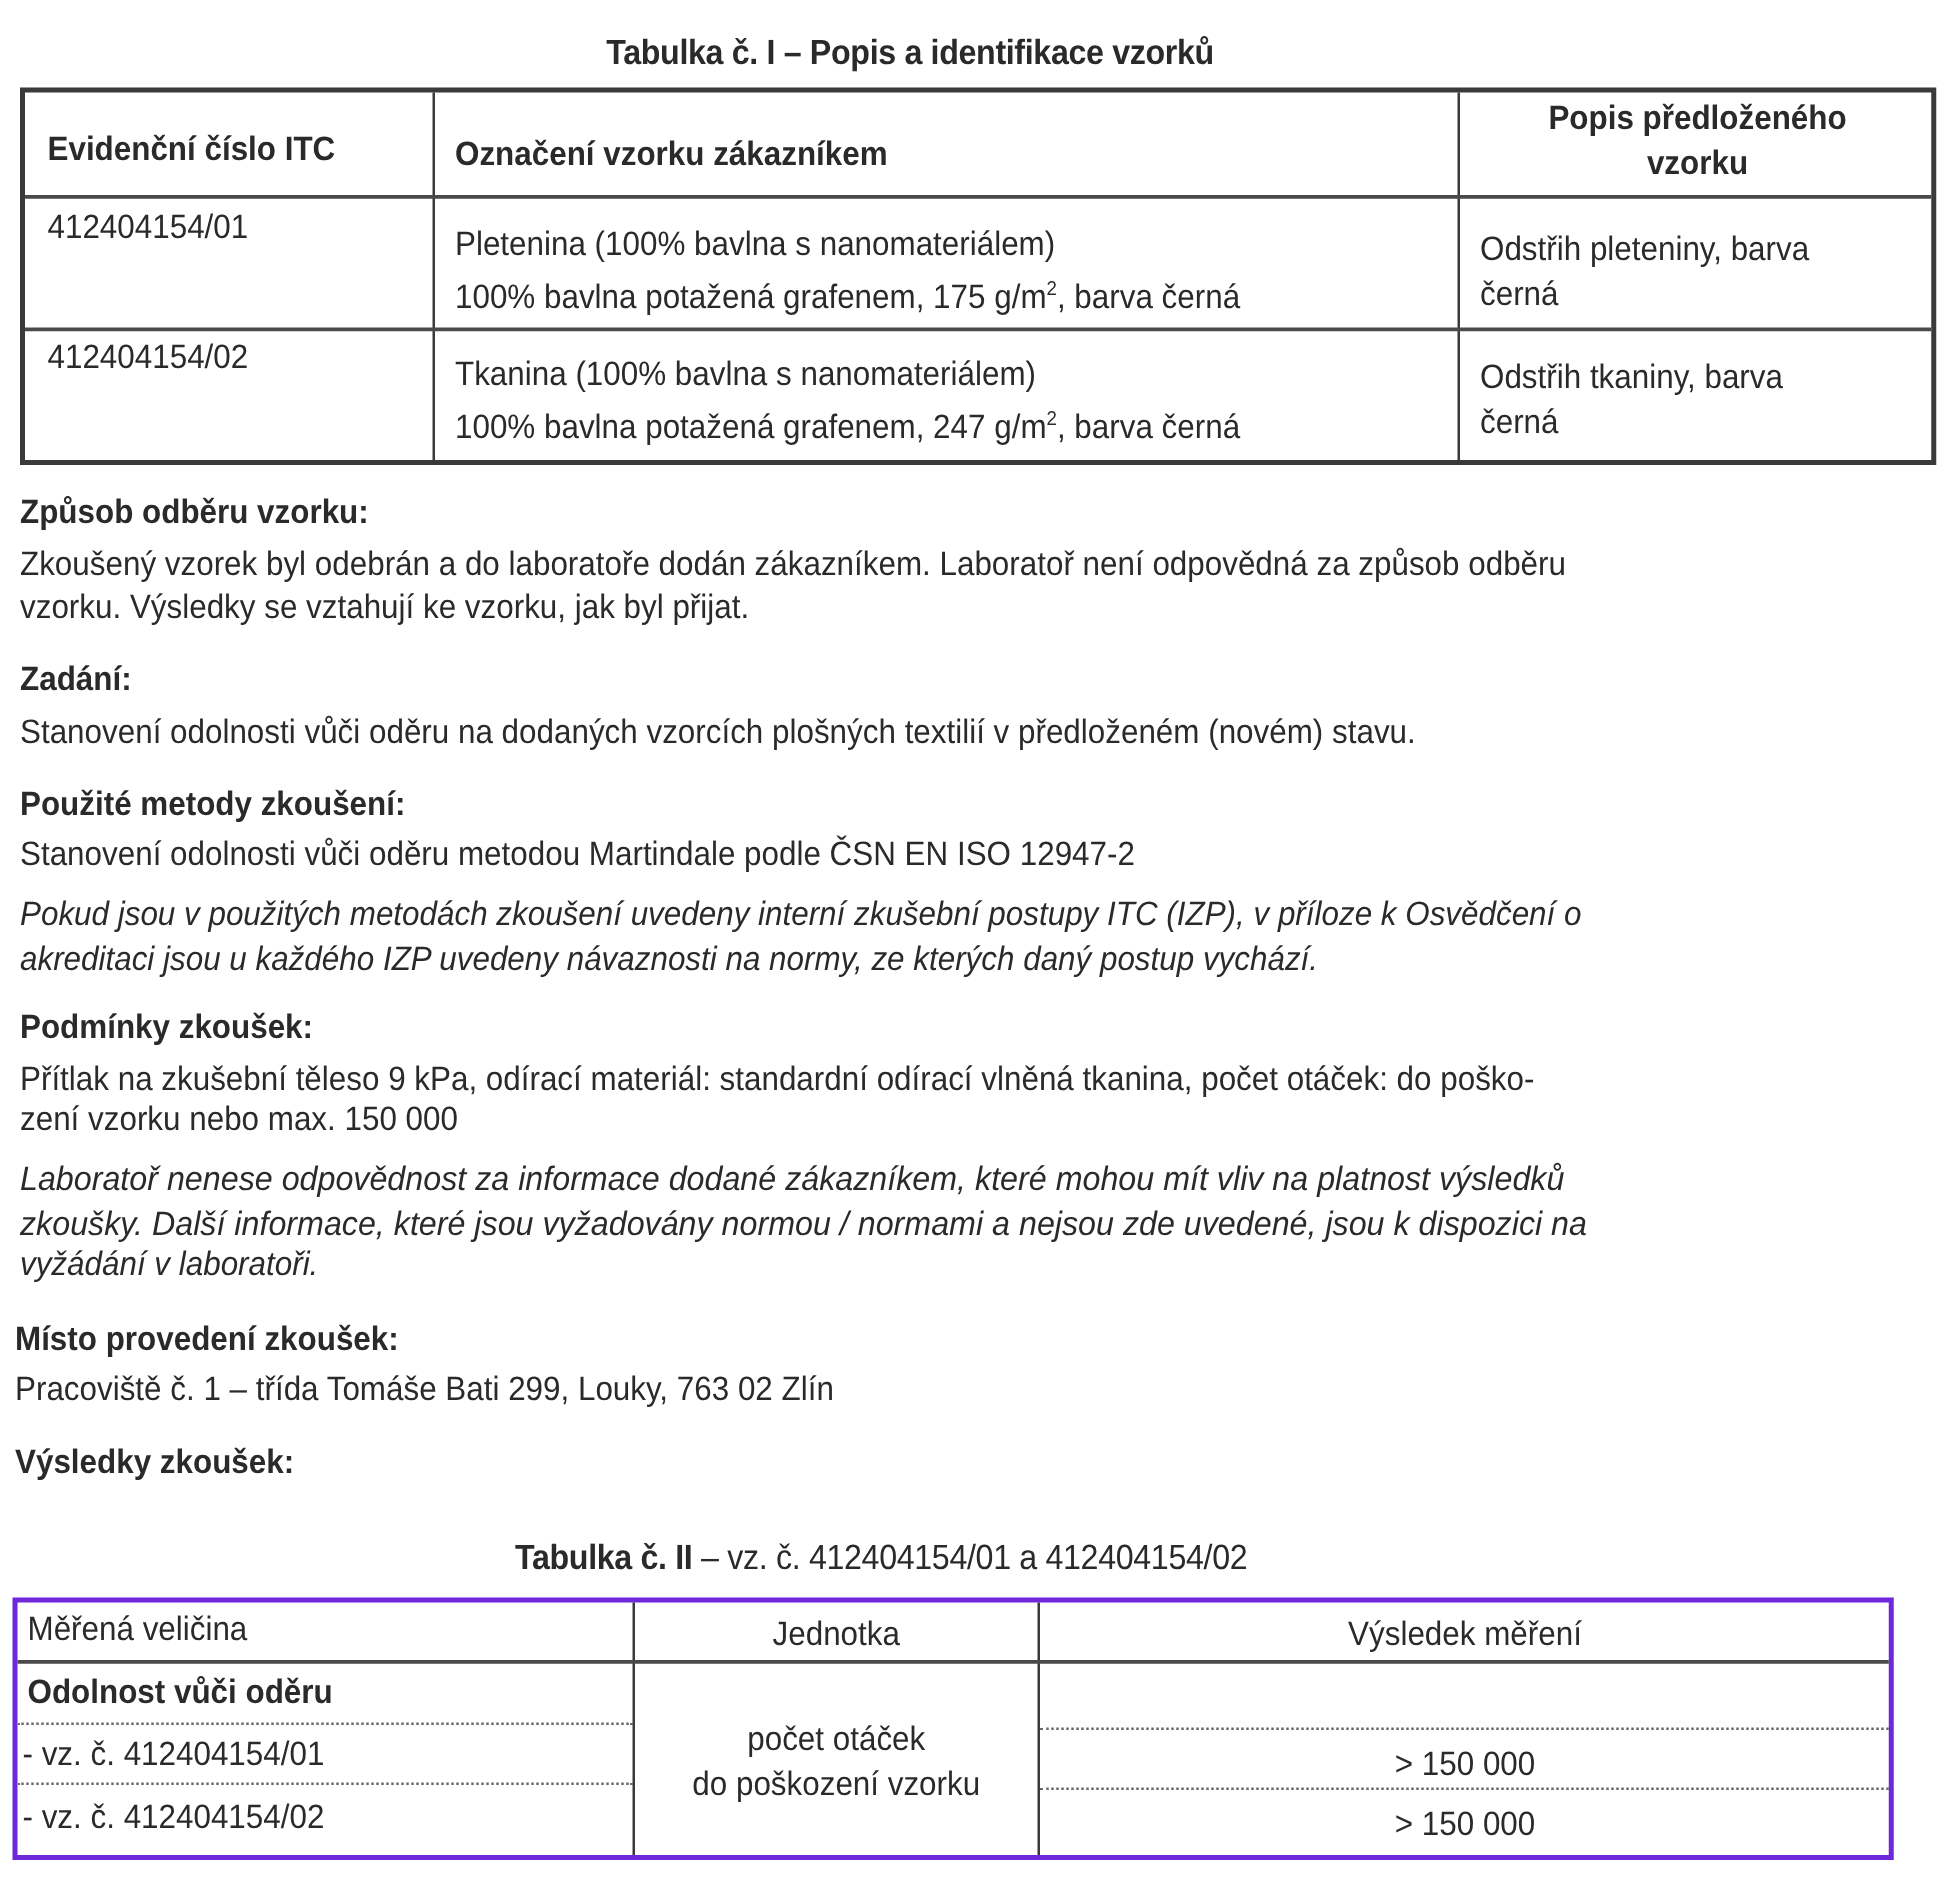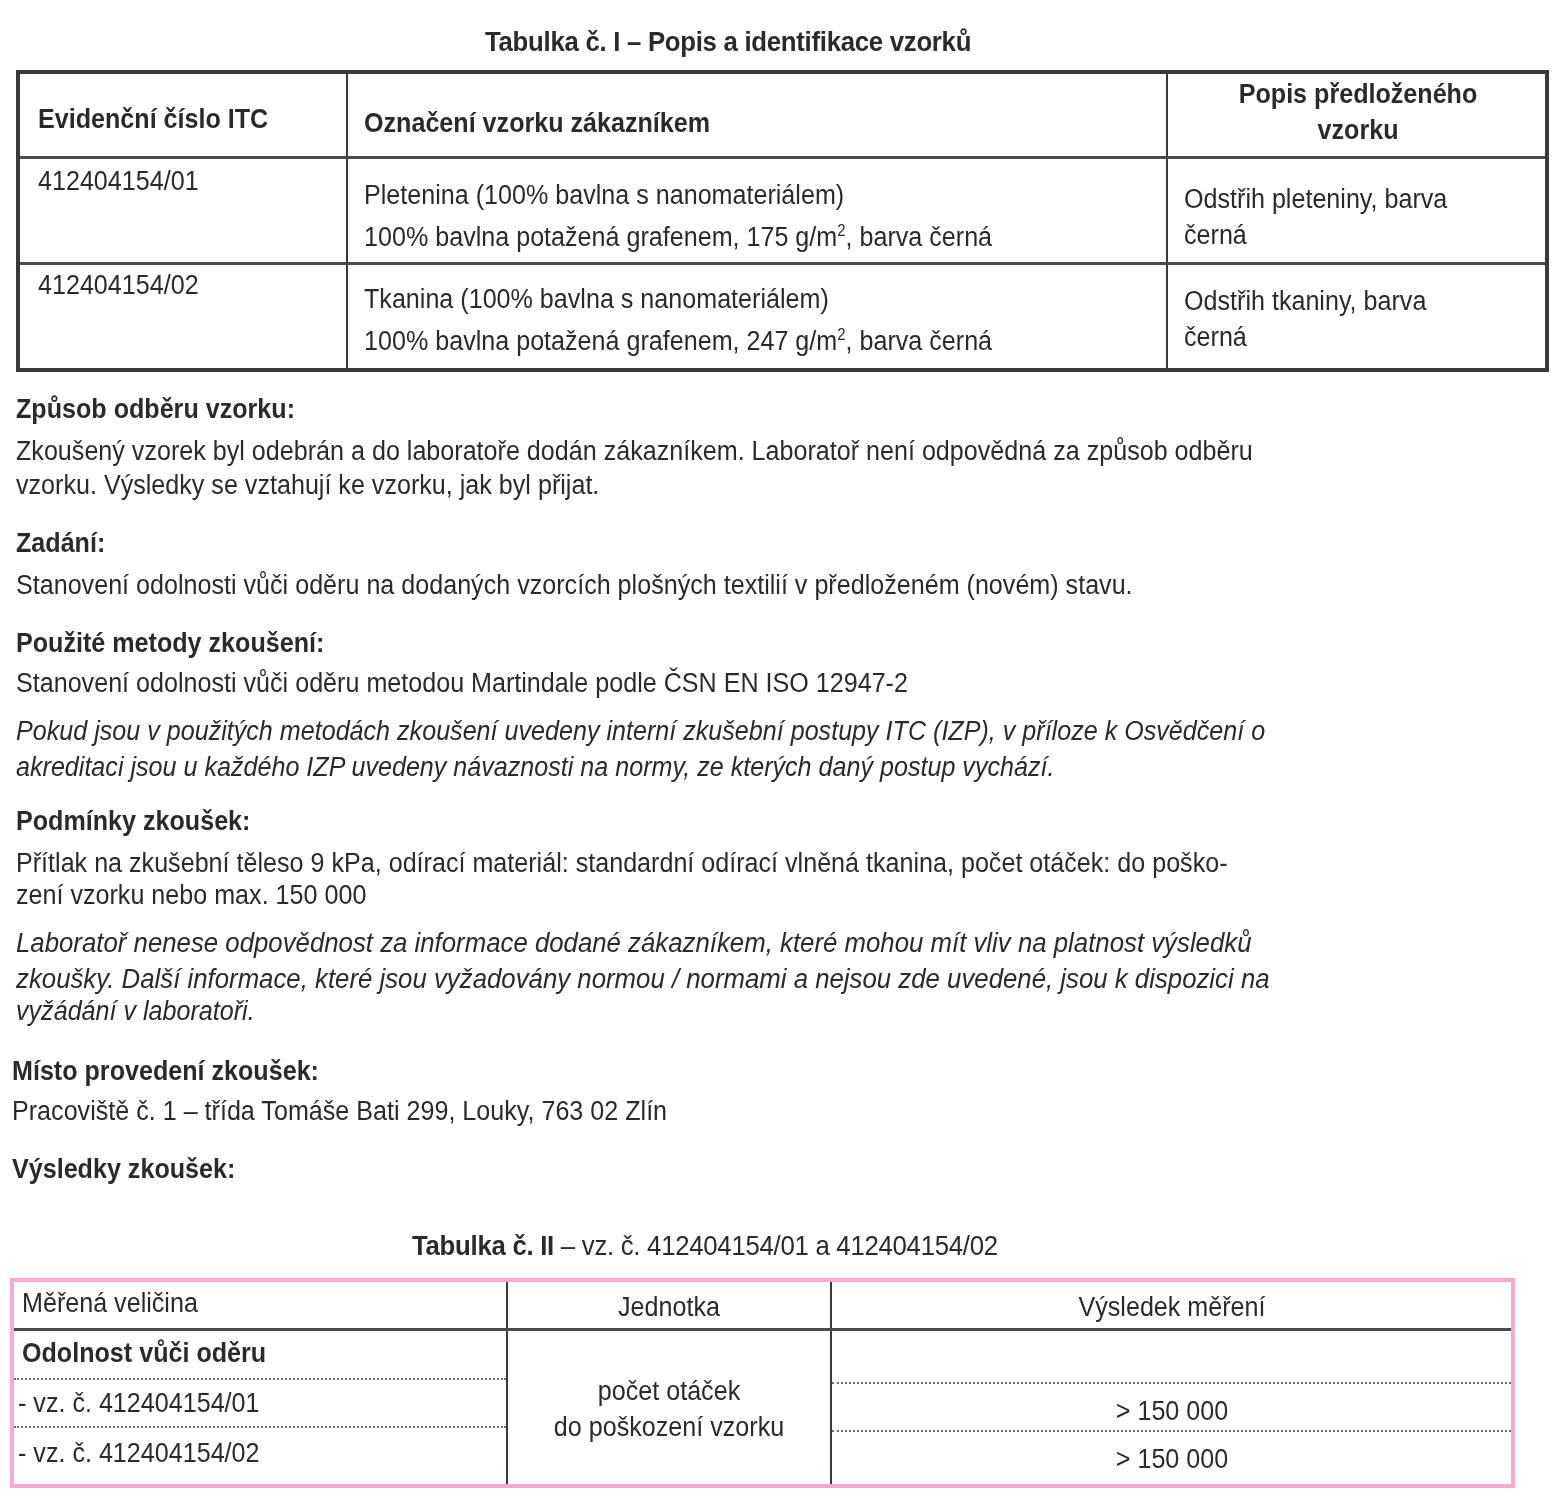--- a/index.html
+++ b/index.html
@@ -27,21 +27,21 @@
 
   
   .h { position: absolute; left: 16px; font-size: 27px; font-weight: bold; white-space: nowrap;
        transform: scaleX(0.93); transform-origin: left top; }
   .p { position: absolute; left: 16px; font-size: 27px; line-height: 34px; white-space: nowrap;
        transform: scaleX(0.93); transform-origin: left top; }
   .p.it { font-style: italic; }
 
   
   .t2 { position: absolute; left: 10px; top: 1278px; width: 1505px; height: 210px;
-        border: 4px solid #f9a8d4; box-sizing: border-box; }
+        border: 4px solid #6d28d9; box-sizing: border-box; }
   .t2 .vline { position: absolute; top: 0; bottom: 0; width: 2px; background: #3a3a3a; }
   .t2 .hline { position: absolute; height: 3px; background: #4a4a4a; }
   .t2 .dline { position: absolute; height: 0; border-top: 2px dotted #6a6a6a; }
 </style>
 </head>
 <body>
 
 <div class="abs title" style="left:485px; top:26px;">
   <span>Tabulka č. I – Popis a identifikace vzorků</span>
 </div>

